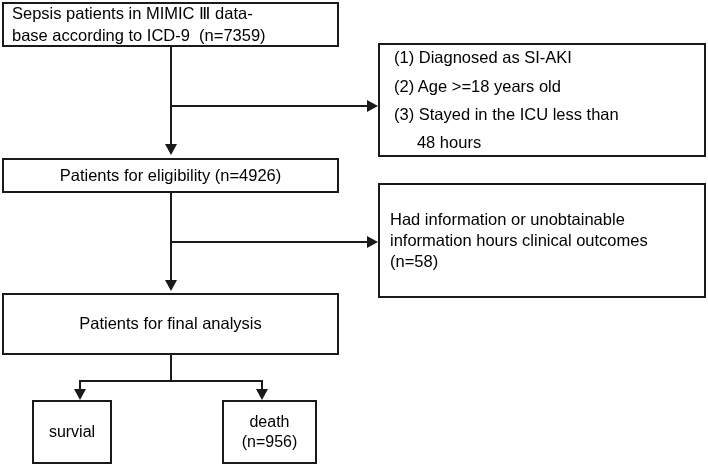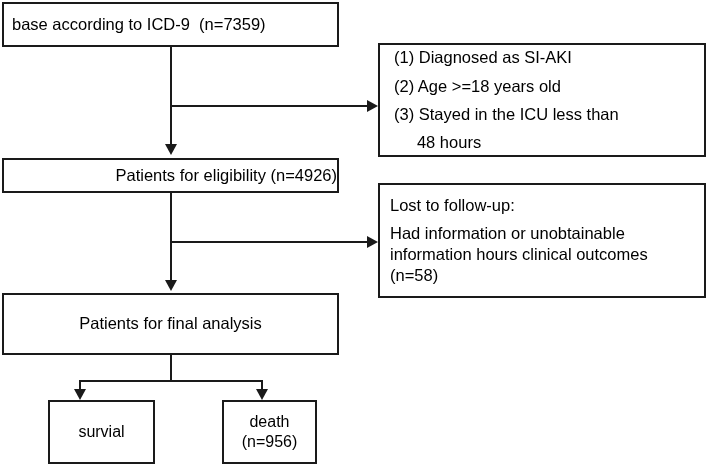--- a/index.html
+++ b/index.html
@@ -62,29 +62,29 @@
     display: block;
     white-space: pre;
     line-height: 1.28;
   }
 
   
   #box-source { left: 2px; top: 2px; width: 337px; height: 45px; padding: 0 8px; }
   #box-source .txt { font-size: 16.5px; }
 
   
-  #box-eligibility { left: 2px; top: 158px; width: 337px; height: 35px; align-items: flex-end; }
+  #box-eligibility { left: 2px; top: 158px; width: 337px; height: 35px; }
   #box-eligibility .txt { font-size: 16.5px; }
 
   
   #box-final { left: 2px; top: 293px; width: 337px; height: 62px; gap: 9px; }
   #box-final .txt { font-size: 16.5px; }
 
   
-  #box-survival { left: 48px; top: 400px; width: 107px; height: 64px; }
+  #box-survival { left: 32px; top: 400px; width: 80px; height: 64px; }
   #box-survival .txt { font-size: 16px; }
 
   
   #box-death { left: 215px; top: 400px; width: 95px; height: 64px; margin-left: 7px; }
   #box-death .txt { font-size: 16px; }
 
   
   #box-criteria { left: 378px; top: 43px; width: 328px; height: 114px; padding: 0 0 0 14px; }
   #box-criteria .txt { font-size: 16.5px; line-height: 1.72; }
 
@@ -92,20 +92,21 @@
   #box-lost { left: 378px; top: 183px; width: 328px; height: 115px; padding: 0 0 0 10px; }
   #box-lost .txt { font-size: 16.5px; }
   #box-lost .txt.spaced { margin-bottom: 7px; }
 </style>
 </head>
 <body>
 
 <div id="canvas">
 
   <div class="box left" id="box-source">
+    <span class="txt">Sepsis patients in MIMIC Ⅲ data-</span>
     <span class="txt">base according to ICD-9  (n=7359)</span>
   </div>
 
   <div class="line vline" style="left:170px; top:47px; height:97px;"></div>
   <div class="arrow-down" style="left:165px; top:144px;"></div>
 
   <div class="line hline" style="left:170px; top:105px; width:197px;"></div>
   <div class="arrow-right" style="left:367px; top:100px;"></div>
 
   <div class="box center" id="box-eligibility">
@@ -139,19 +140,18 @@
   </div>
 
   <div class="box left" id="box-criteria">
     <span class="txt">(1) Diagnosed as SI-AKI</span>
     <span class="txt">(2) Age &gt;=18 years old</span>
     <span class="txt">(3) Stayed in the ICU less than</span>
     <span class="txt">     48 hours</span>
   </div>
 
   <div class="box left" id="box-lost">
-    <span class="txt spaced">Lost to follow-up:</span>
     <span class="txt">Had information or unobtainable</span>
     <span class="txt">information hours clinical outcomes</span>
     <span class="txt">(n=58)</span>
   </div>
 
 </div>
 
 </body></html>

